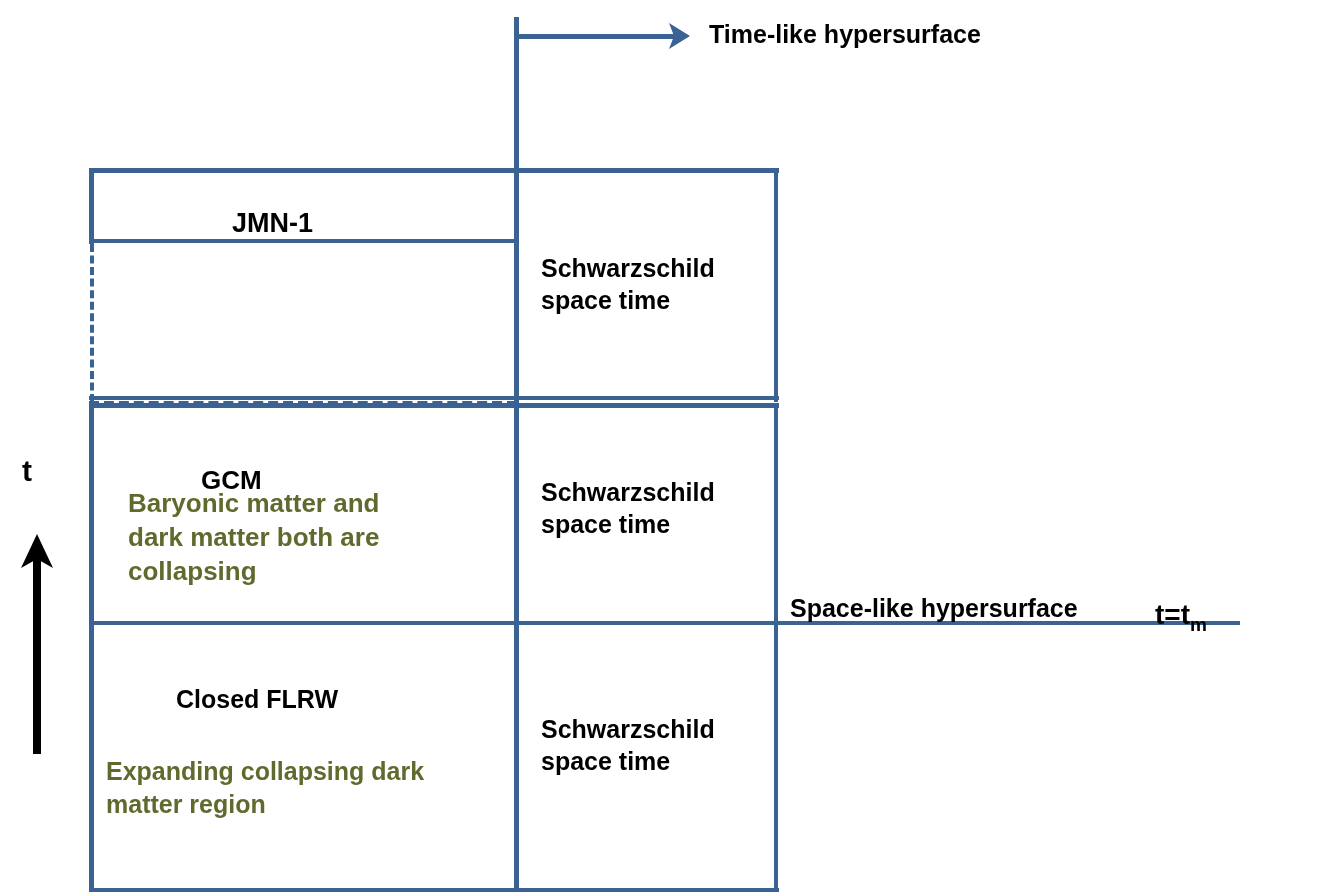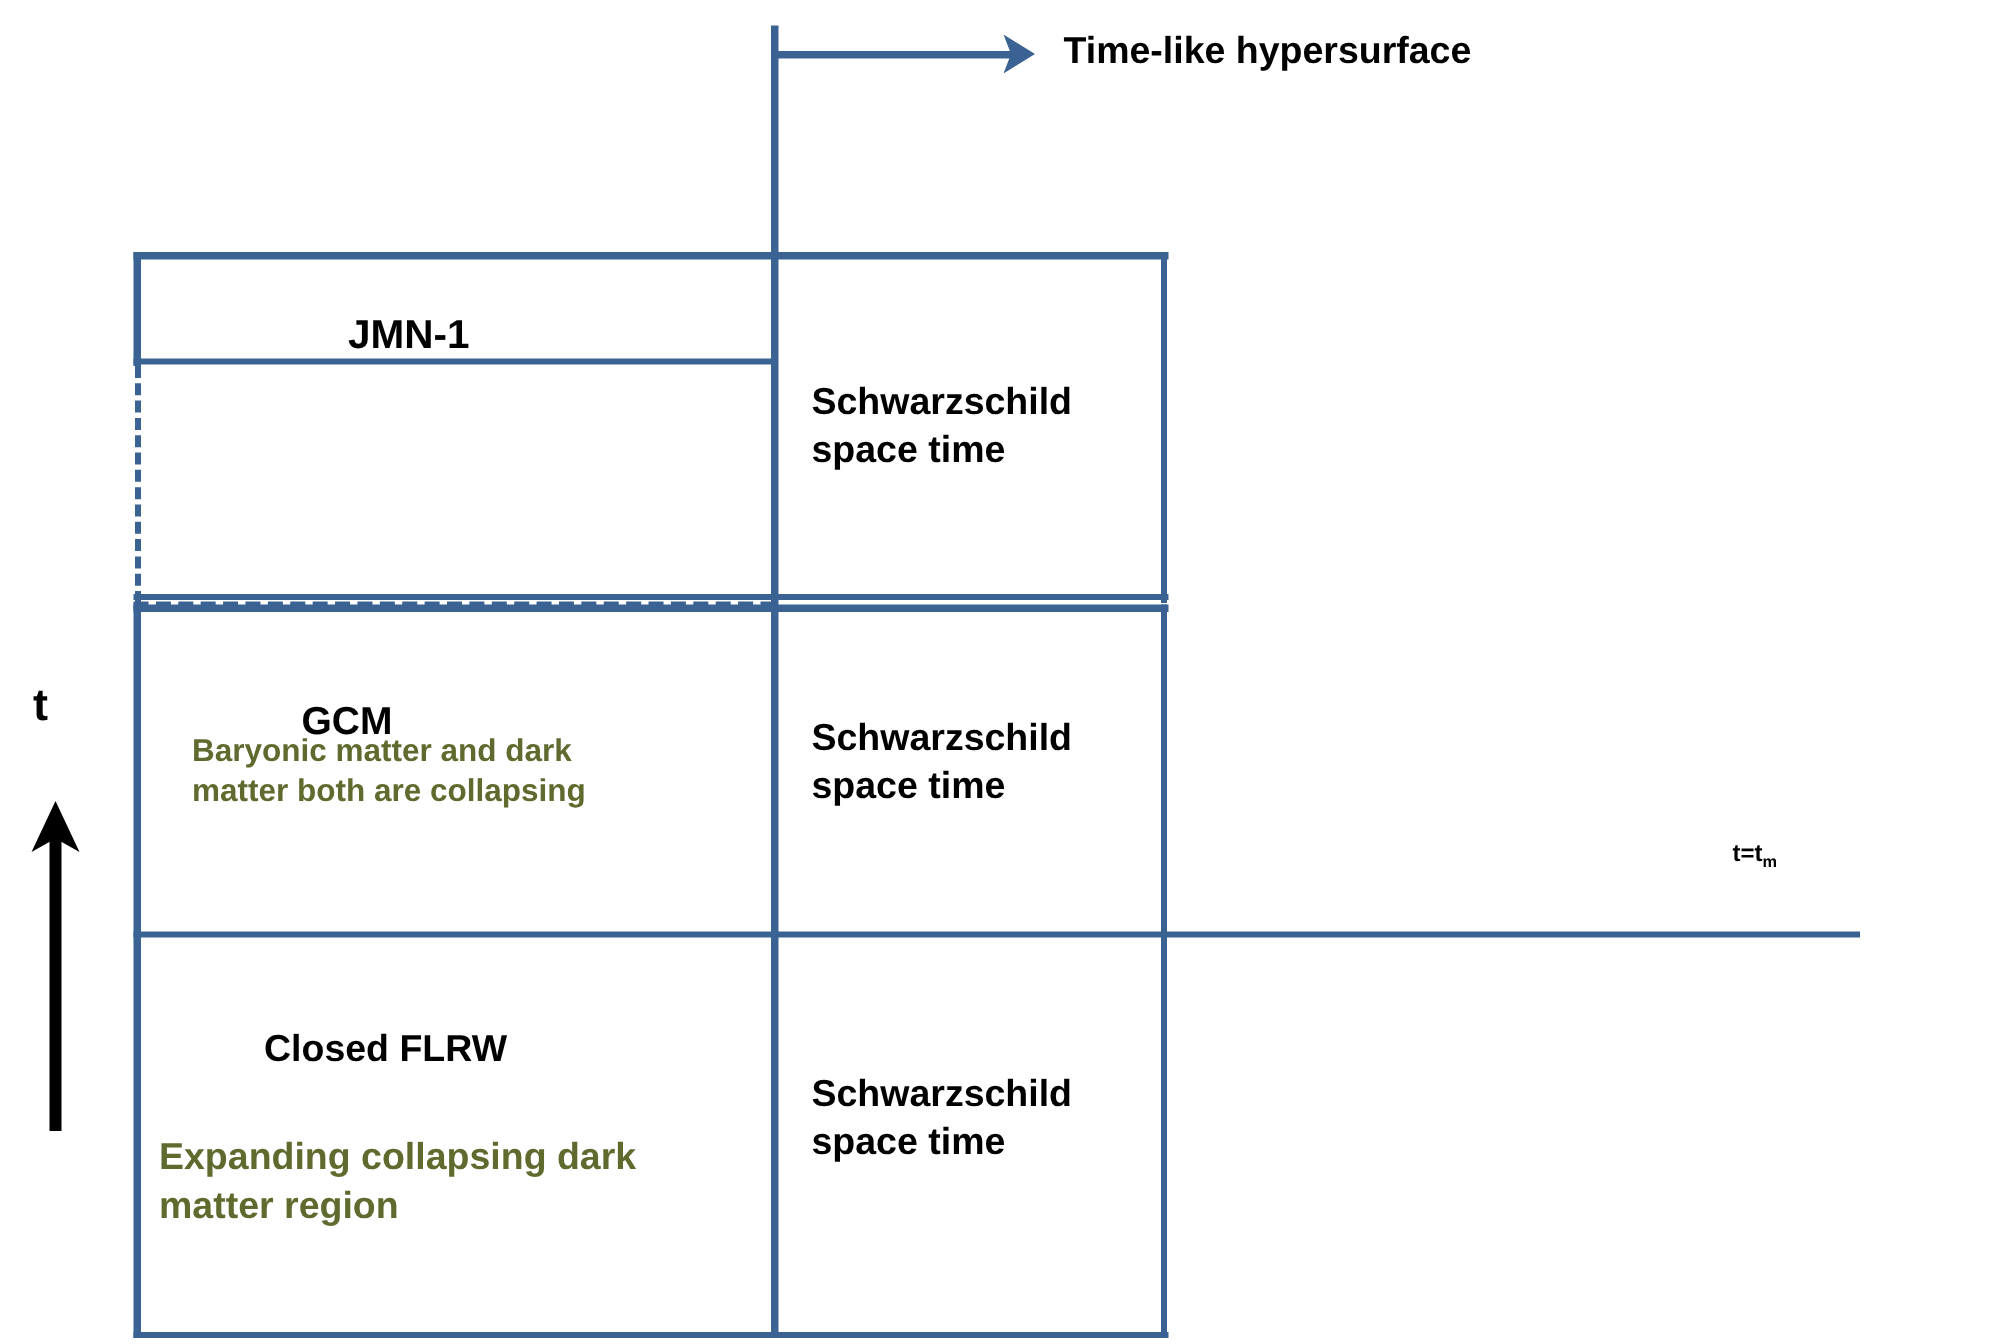--- a/index.html
+++ b/index.html
@@ -109,32 +109,33 @@
 
   <div class="hline-thin" style="left:89px; top:396px; width:690px;"></div>
   <div class="hline" style="left:89px; top:403px; width:690px;"></div>
 
   <div class="vline" style="left:89px; top:403px; height:489px;"></div>
 
   <div class="vline-thin" style="left:774px; top:403px; height:489px;"></div>
 
   <div class="hline-thin" style="left:89px; top:621px; width:1151px;"></div>
 
+  <div class="lbl" style="left:790px; top:592px; font-size:25px;">Space-like hypersurface</div>
 
-  <div class="lbl" style="left:1155px; top:560px; font-size:16px;">
+  <div class="lbl" style="left:1155px; top:597px; font-size:28px;">
     <span>t=t</span><span class="sub">m</span>
   </div>
 
   <div class="hline-thin" style="left:89px; top:888px; width:690px;"></div>
 
   <div class="lbl-plain" style="left:232px; top:191px; font-size:27px;">JMN-1</div>
 
   <div class="lbl-plain" style="left:201px; top:449px; font-size:26px;">GCM</div>
 
-  <div class="lbl-green multi" style="left:128px; top:487px; width:310px; font-size:21px;">Baryonic matter and dark matter both are collapsing</div>
+  <div class="lbl-green multi" style="left:128px; top:487px; width:310px; font-size:26px;">Baryonic matter and dark matter both are collapsing</div>
 
   <div class="lbl-plain" style="left:176px; top:668px; font-size:25px;">Closed FLRW</div>
 
   <div class="lbl-green multi" style="left:106px; top:755px; width:375px; font-size:25px;">Expanding collapsing dark matter region</div>
 
   <div class="lbl multi" style="left:541px; top:252px; width:210px; font-size:25px;">Schwarzschild space time</div>
 
   <div class="lbl multi" style="left:541px; top:476px; width:210px; font-size:25px;">Schwarzschild space time</div>
 
   <div class="lbl multi" style="left:541px; top:713px; width:210px; font-size:25px;">Schwarzschild space time</div>

